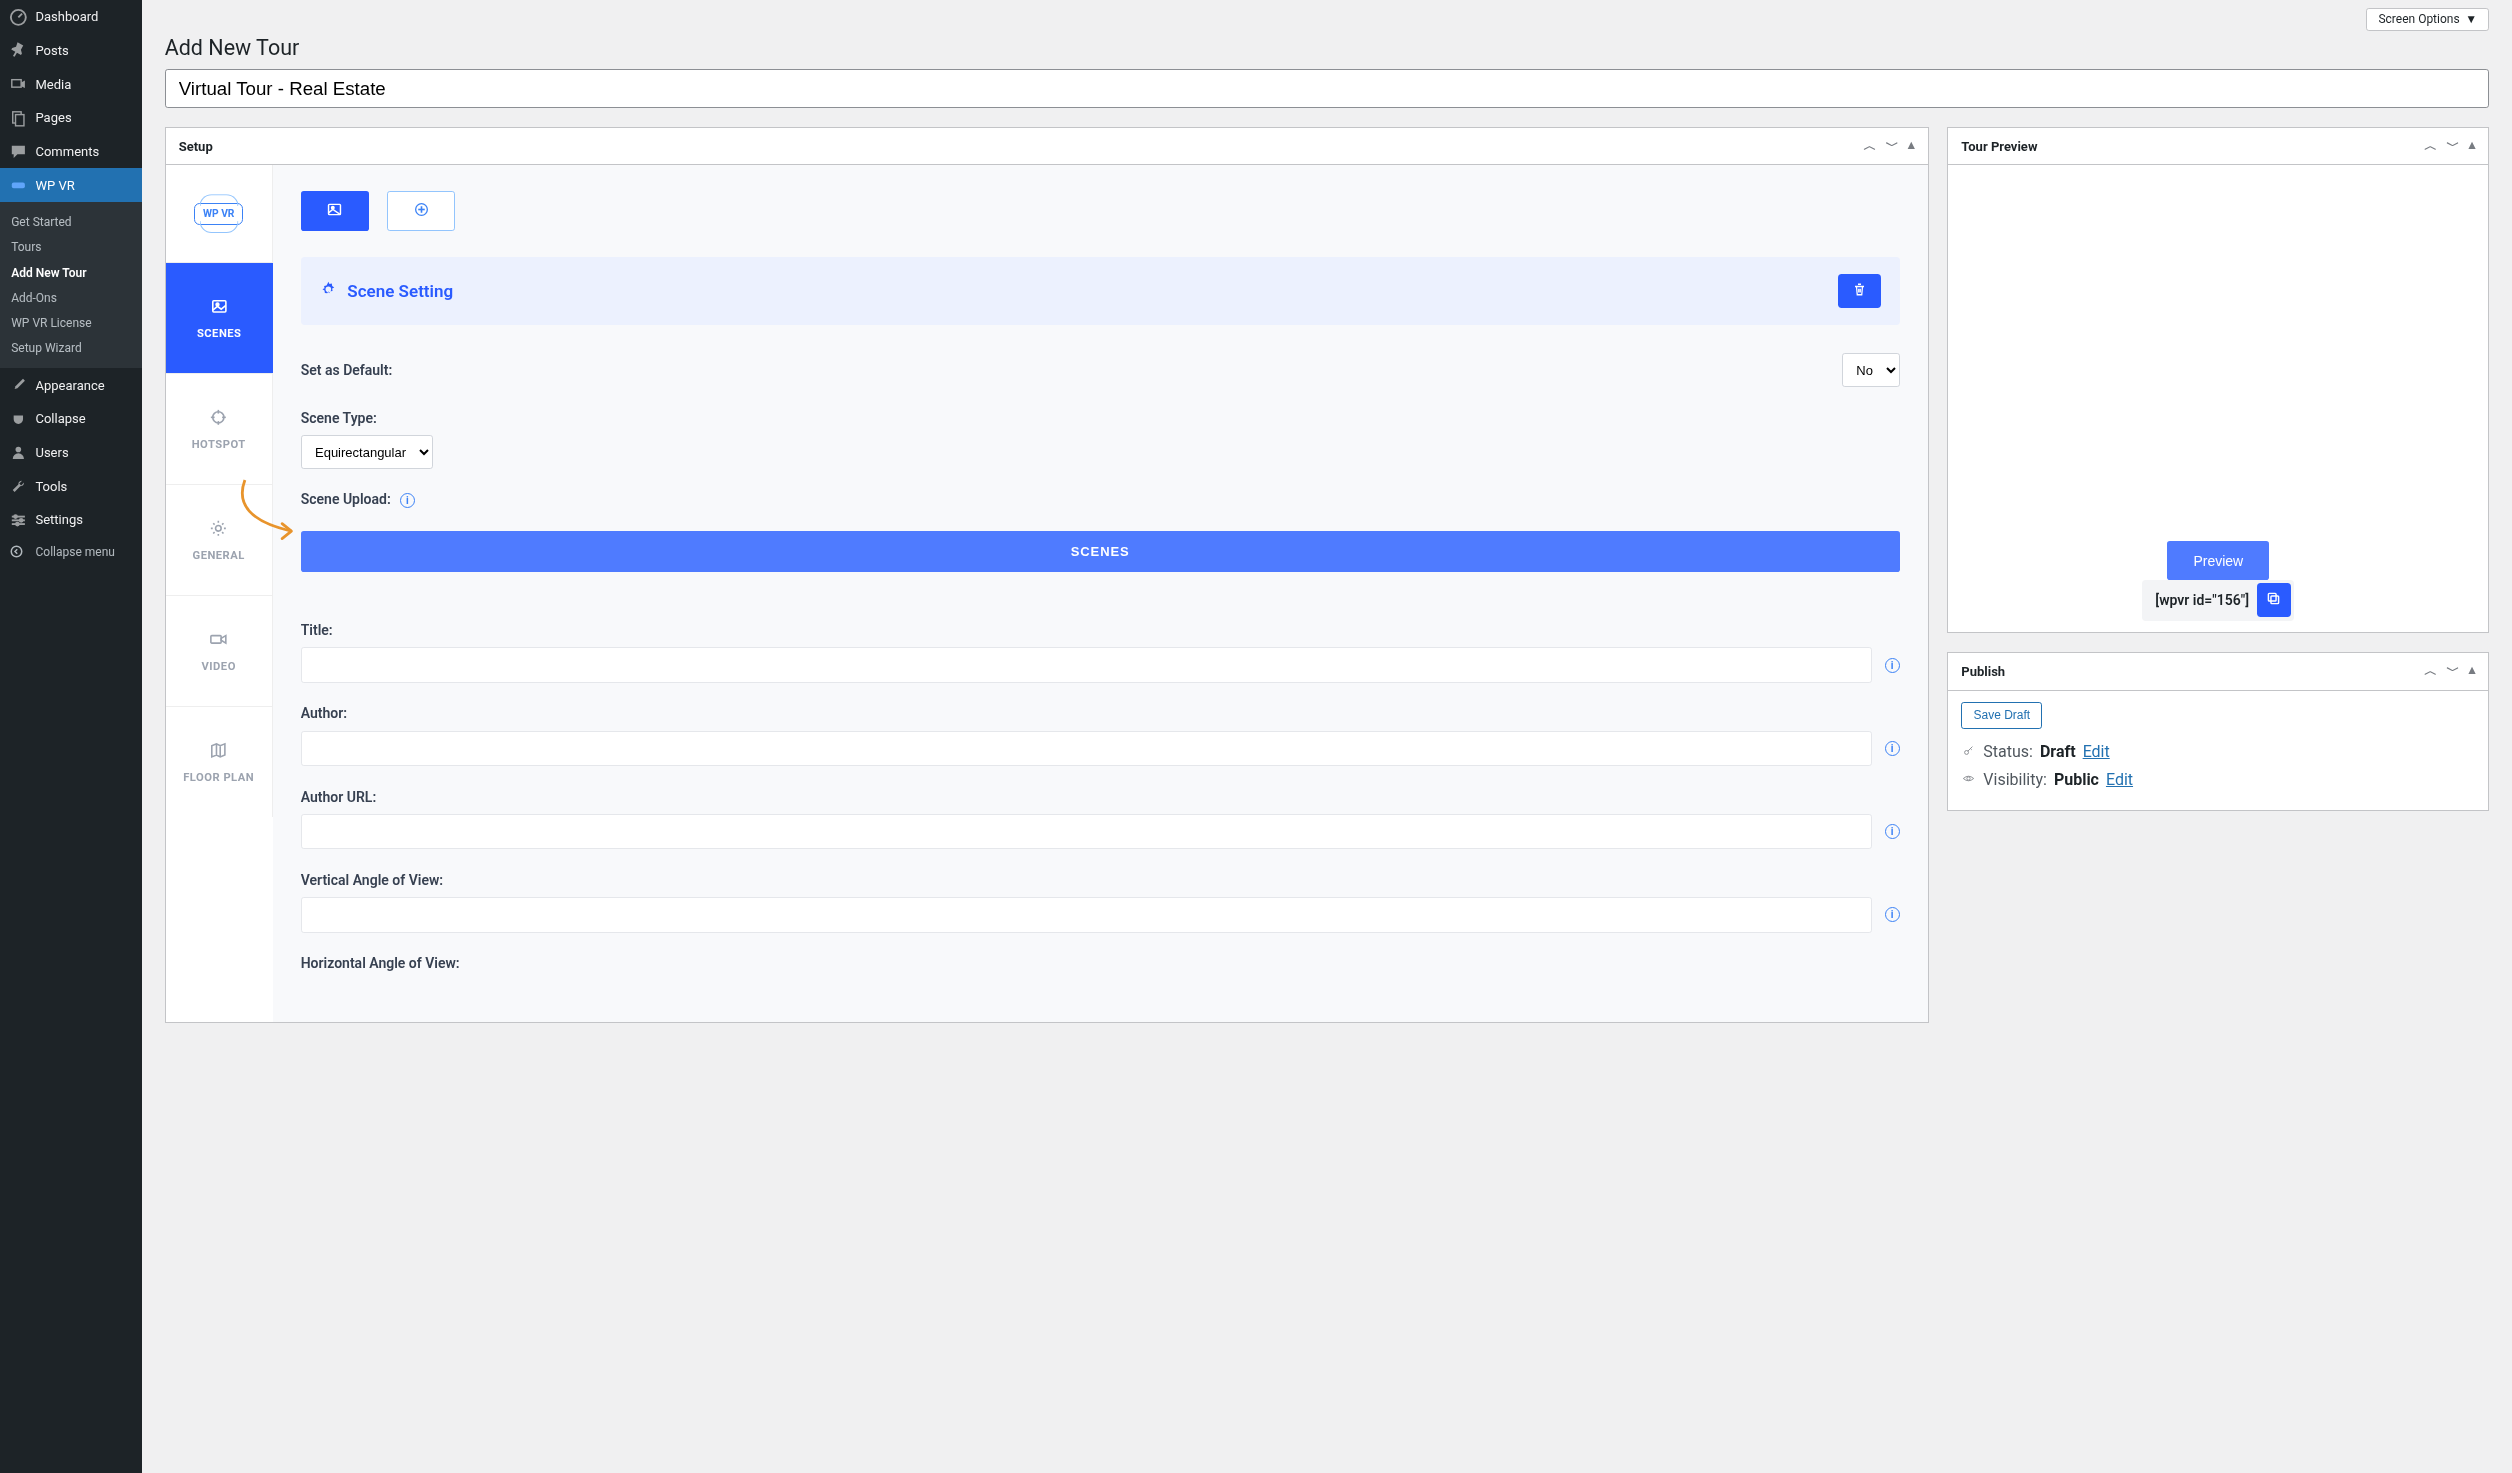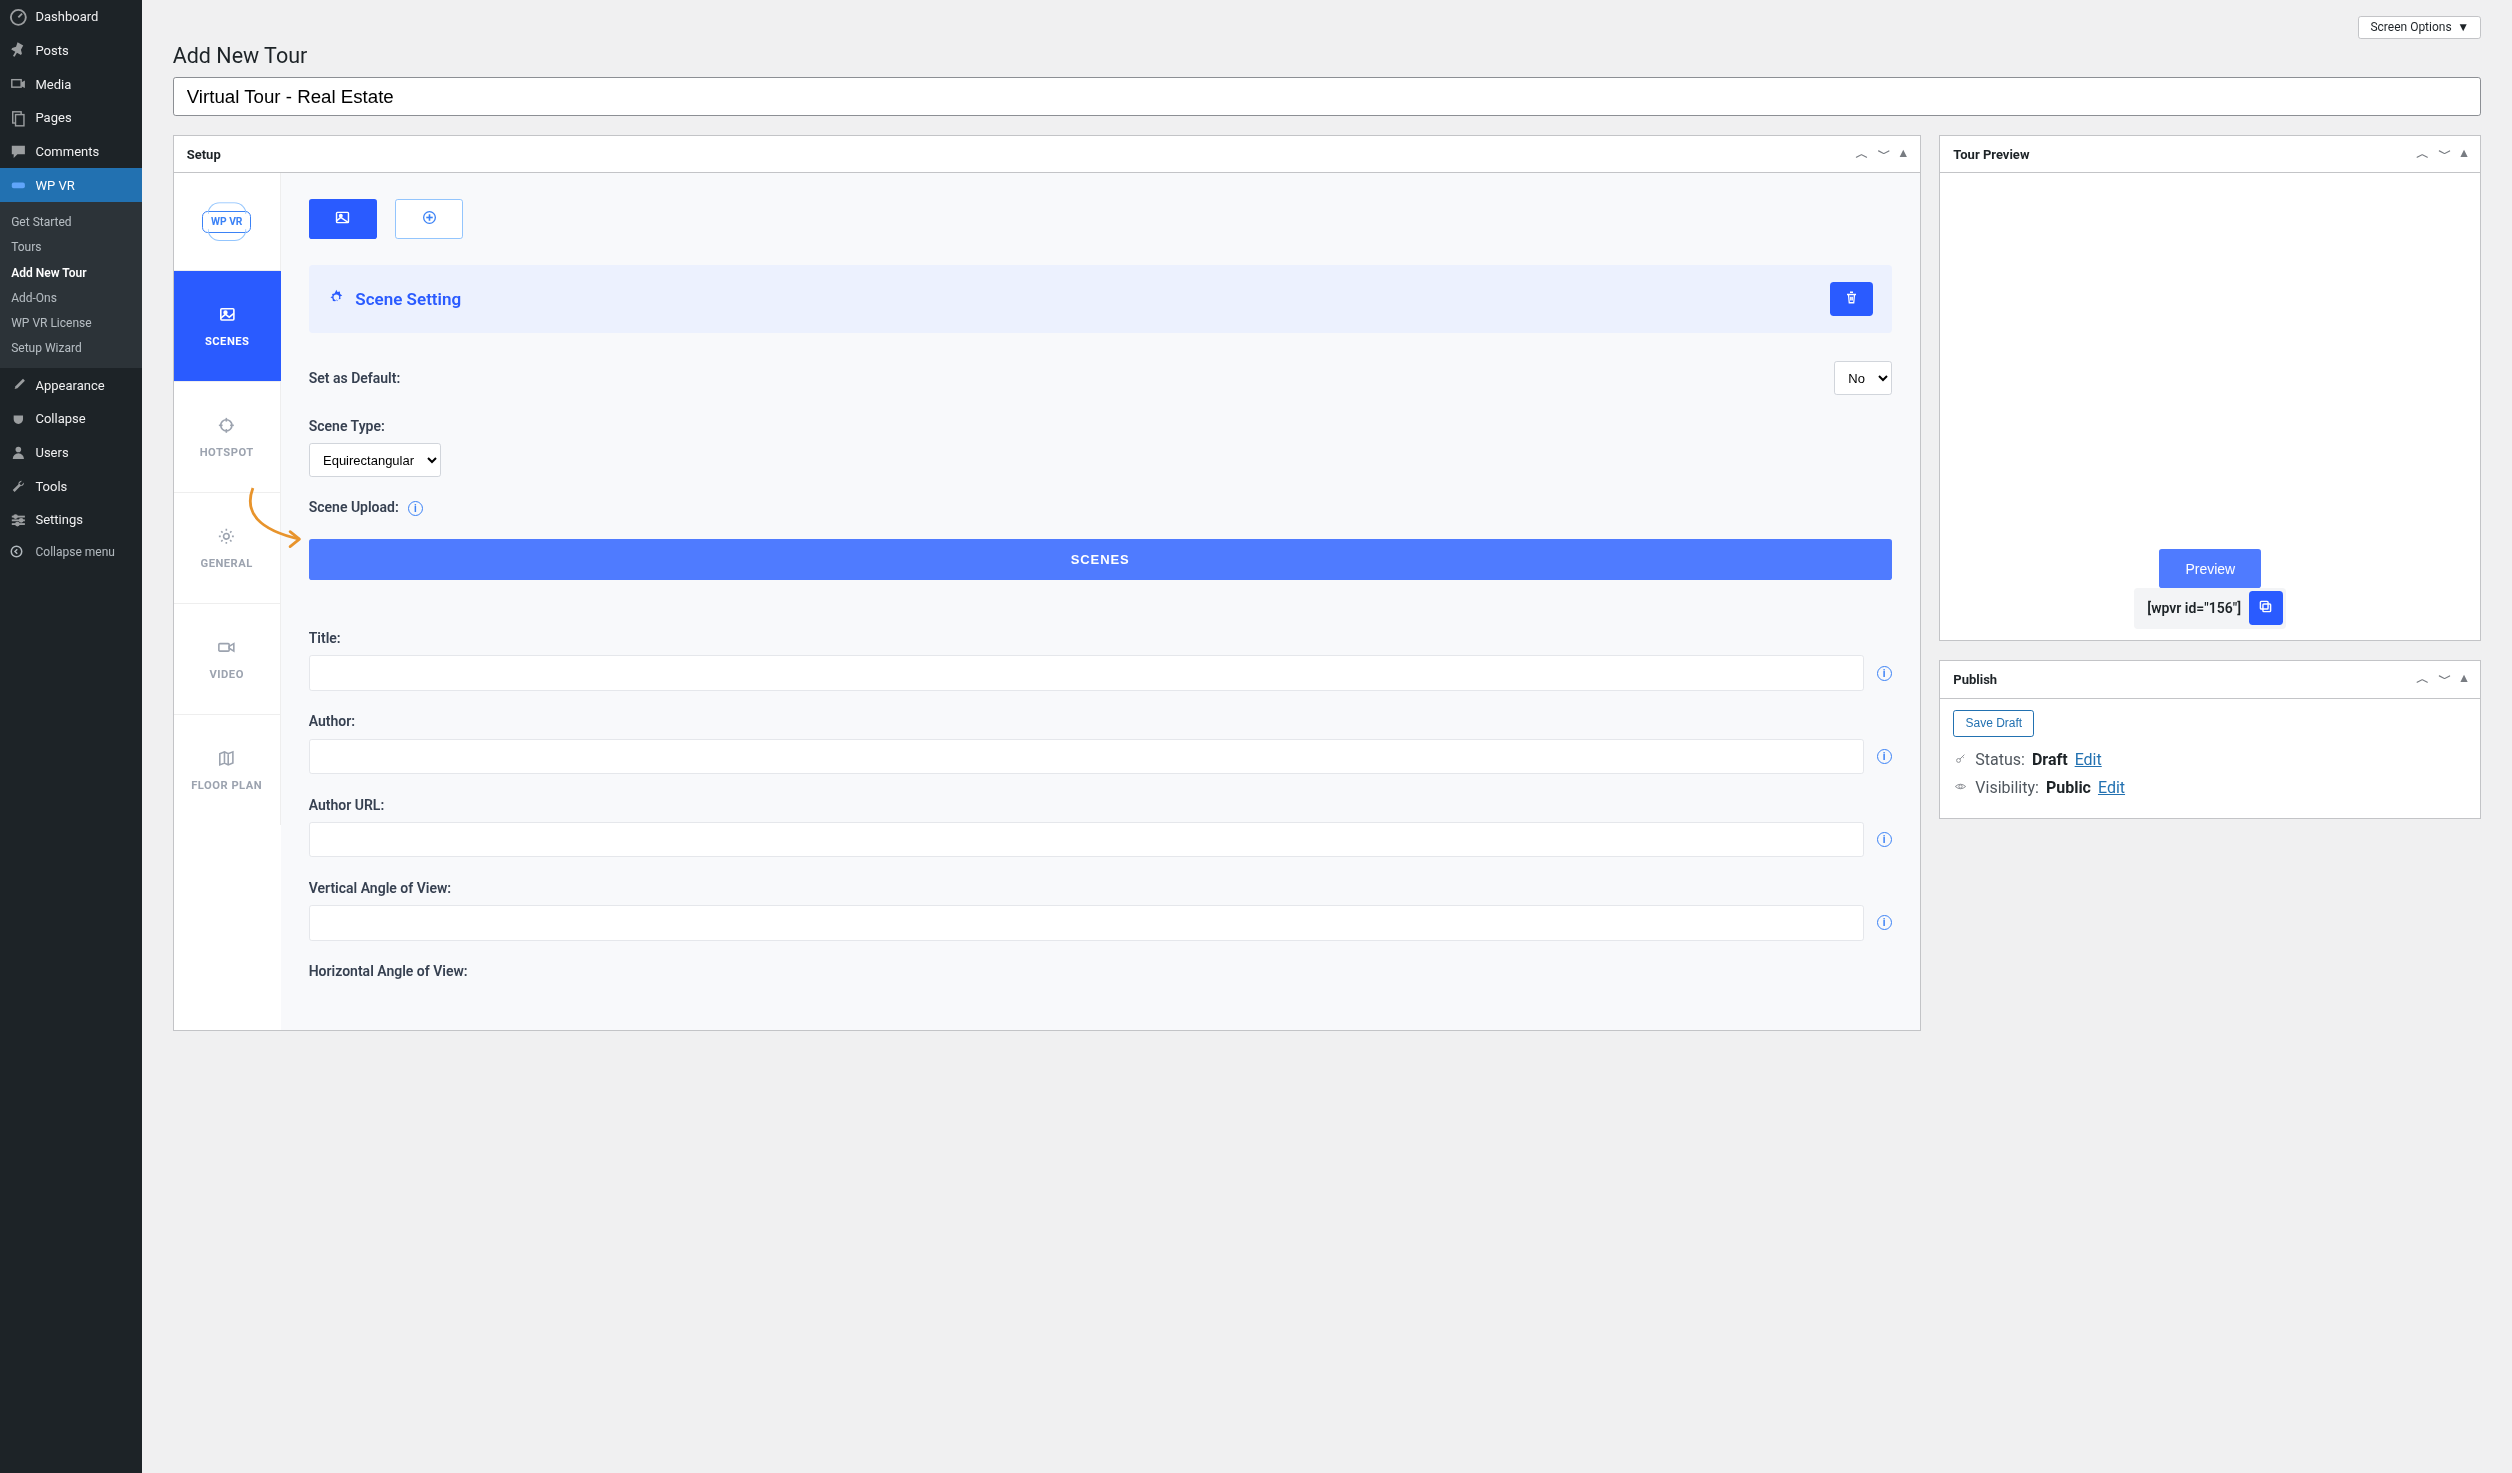--- a/index.html
+++ b/index.html
@@ -13,21 +13,21 @@
 .side-item.active::after { content: ''; position: absolute; right: -7.5px; top: 50%; transform: translateY(-50%); border: 7.5px solid transparent; border-right-color: #f0f0f1; }
 .side-item .icon { width: 18.7px; height: 18.7px; margin-right: 7.5px; display: flex; align-items: center; justify-content: center; opacity: 0.6; }
 .side-item.active .icon { opacity: 1; }
 .side-sub { background: #2c3338; padding: 7.5px 0; }
 .side-sub-item { padding: 5.6px 11.2px; color: rgba(240,246,252,0.7); font-size: 12px; cursor: pointer; }
 .side-sub-item.active { color: #fff; font-weight: 600; }
 .collapse-item { display: flex; align-items: center; padding: 7.5px 9.3px; color: rgba(240,246,252,0.7); font-size: 12px; cursor: pointer; }
 .collapse-item .icon { width: 18.7px; margin-right: 7.5px; display:flex; align-items:center;}
 
 
-.main { flex: 1; padding: 12px; }
+.main { flex: 1; padding: 4px; }
 .top-bar { display: flex; justify-content: flex-end; padding: 3.7px 18.7px; }
 .screen-options { border: 0.9px solid #c3c4c7; padding: 3.7px 11.2px; background: #fff; border-radius: 2.8px; font-size: 12px; cursor: pointer; display:flex; align-items:center; gap:5.6px;}
 .page-title { font-size: 21.5px; font-weight: 400; padding: 0 18.7px 9.3px; }
 .title-input { margin: 0 18.7px 18.7px; }
 .title-input input { width: 100%; padding: 7.5px 13px; font-size: 18.7px; border: 0.9px solid #8c8f94; border-radius: 2.8px; }
 
 .columns { display: flex; gap: 18.7px; padding: 0 18.7px; }
 .col-left { flex: 1; }
 .col-right { width: 542px; flex-shrink: 0; }
 

